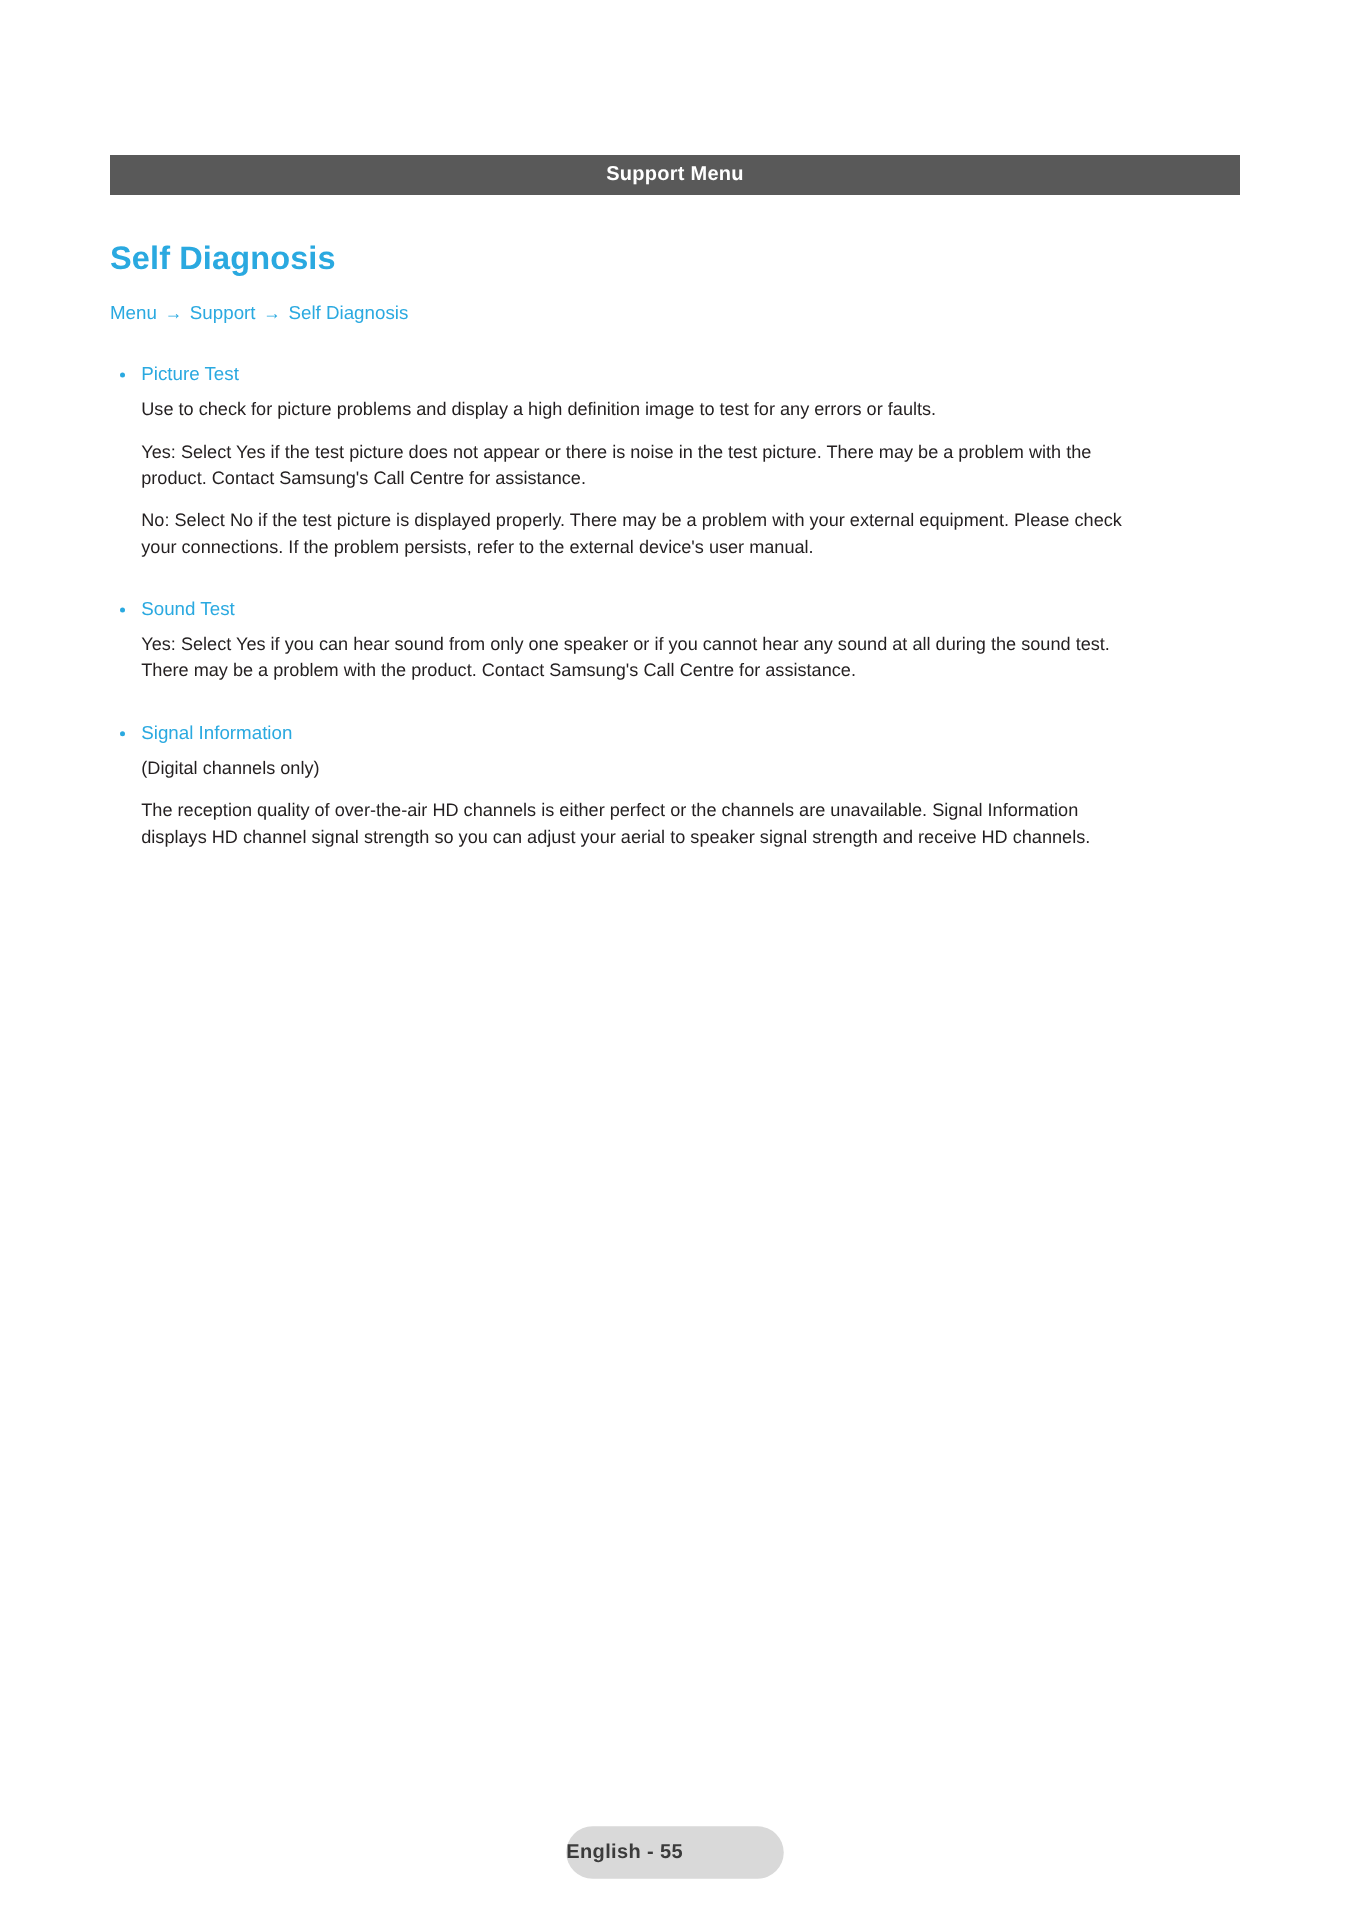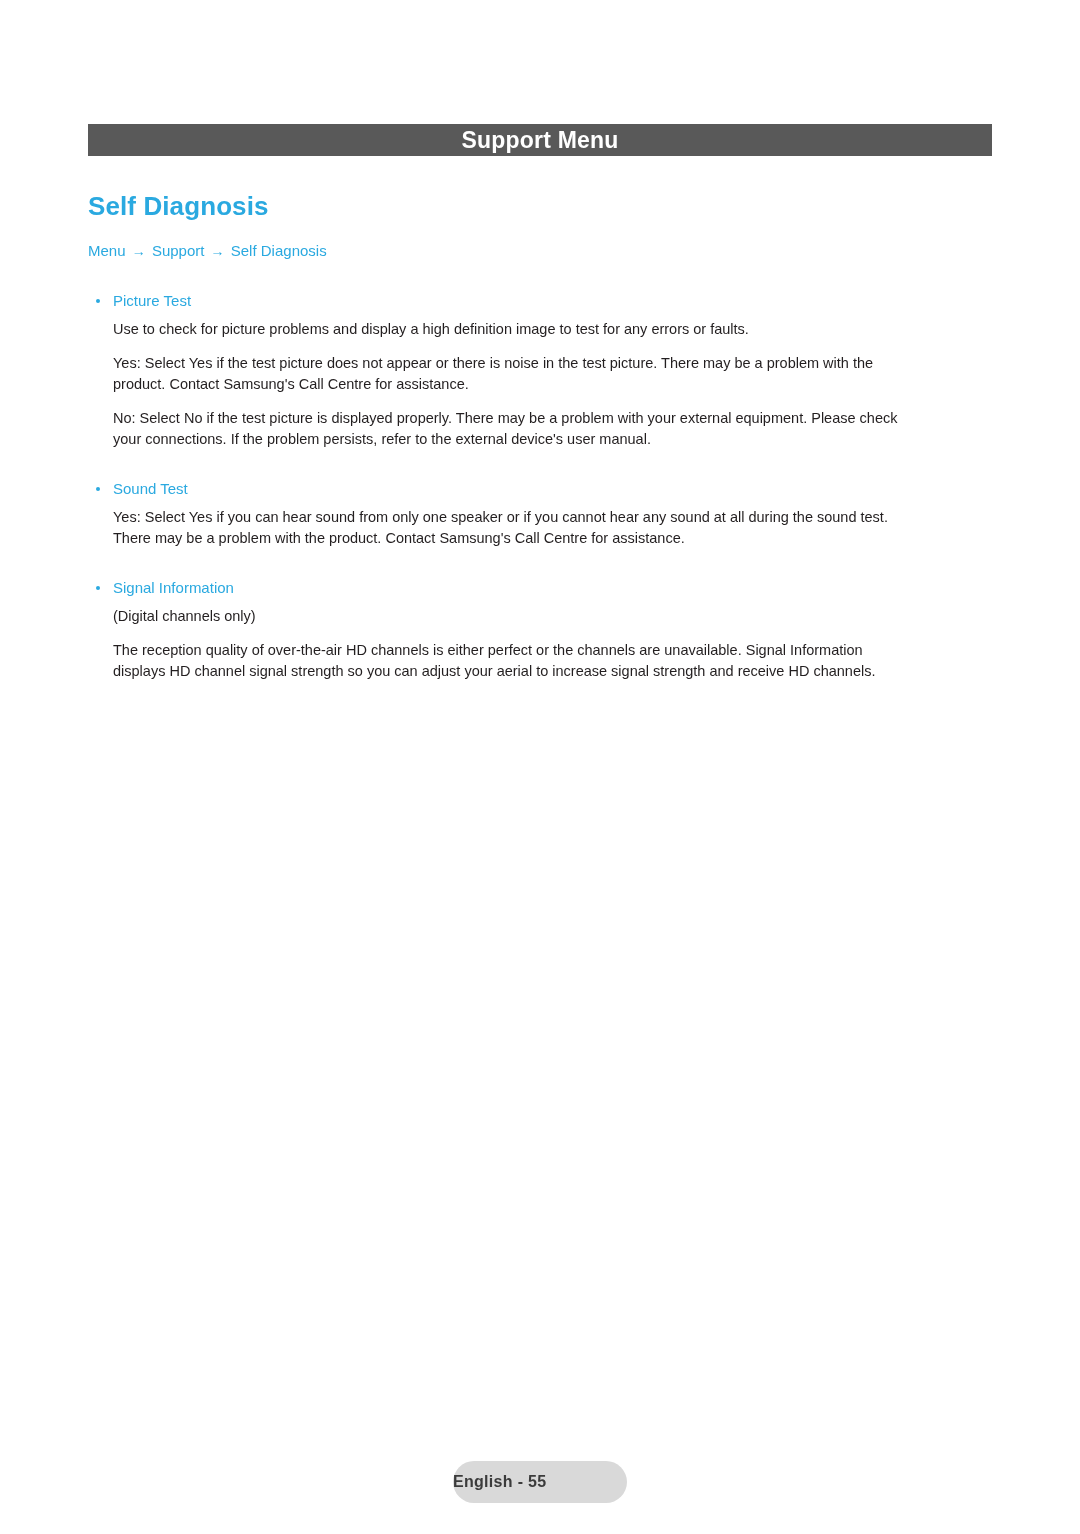--- a/index.html
+++ b/index.html
@@ -27,21 +27,21 @@
     top: 124px;
     width: 904px;
     height: 32px;
     background: #595959;
     display: flex;
     align-items: center;
     justify-content: center;
   }
   .header-bar .title {
     color: #ffffff;
-    font-size: 23px;
+    font-size: 16px;
     font-weight: bold;
     letter-spacing: 0.2px;
   }
   
   .main-heading {
     position: absolute;
     left: 88px;
     top: 191px;
     font-size: 26px;
     font-weight: bold;
@@ -149,21 +149,21 @@
       <span class="dot"></span>
       <span>Sound Test</span>
     </div>
     <p class="para">Yes: Select Yes if you can hear sound from only one speaker or if you cannot hear any sound at all during the sound test. There may be a problem with the product. Contact Samsung's Call Centre for assistance.</p>
 
     <div class="bullet-item">
       <span class="dot"></span>
       <span>Signal Information</span>
     </div>
     <p class="para first">(Digital channels only)</p>
-    <p class="para">The reception quality of over-the-air HD channels is either perfect or the channels are unavailable. Signal Information displays HD channel signal strength so you can adjust your aerial to increase signal strength and receive HD channels.</p>
+    <p class="para">The reception quality of over-the-air HD channels is either perfect or the channels are unavailable. Signal Information displays HD channel signal strength so you can adjust your aerial to speaker signal strength and receive HD channels.</p>
 
   </div>
 
   <div class="footer">
     <span class="label">English - 55</span>
   </div>
 
 </div>
 
 </body></html>

